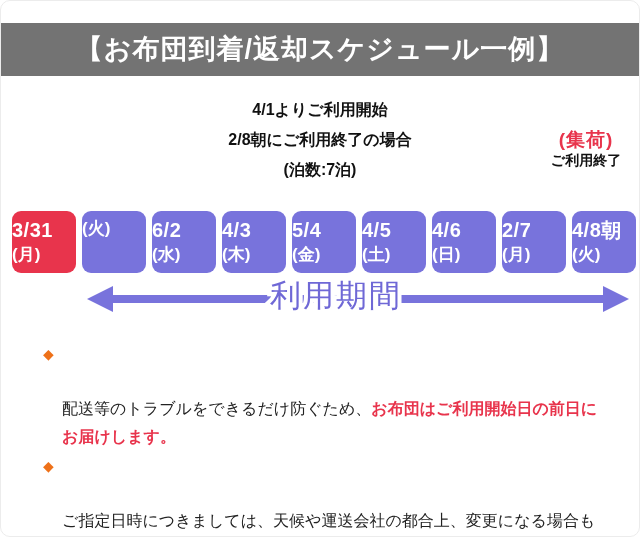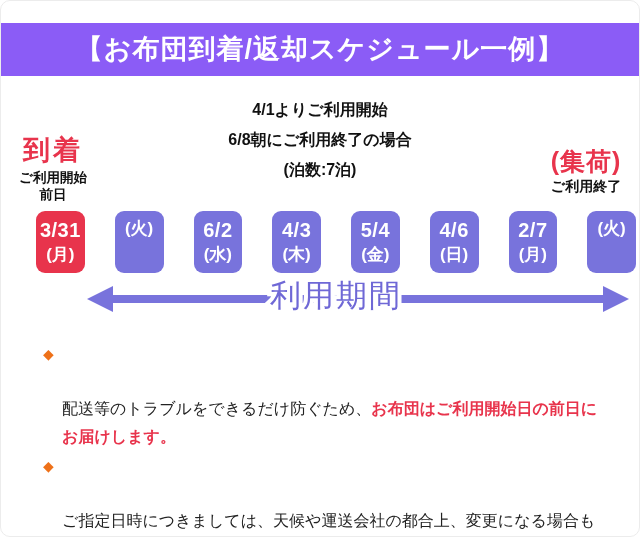--- a/index.html
+++ b/index.html
@@ -2,37 +2,37 @@
 <html><head>
 <meta charset="utf-8">
 <style>
   html,body{margin:0;padding:0;background:#fff;}
   .page{
     position:relative;width:640px;height:537px;background:#fff;
     font-family:"Liberation Sans","DejaVu Sans",sans-serif;
     border:1px solid #ececec;border-radius:10px;box-sizing:border-box;overflow:hidden;
   }
   .banner{
-    position:absolute;top:22px;left:0;right:0;height:53px;background:#8b5cf6;
+    position:absolute;top:22px;left:0;right:0;height:53px;background:#737373;
     color:#fff;font-size:27px;font-weight:bold;text-align:center;line-height:53px;letter-spacing:1px;
   }
   .intro{position:absolute;top:94px;left:0;right:0;text-align:center;
     font-size:16px;font-weight:600;color:#111;}
   .intro .iline{line-height:30px;}
   .side-label{position:absolute;text-align:center;color:#111;}
   .side-label .big{color:#e8344c;font-size:27px;font-weight:bold;letter-spacing:3px;line-height:30px;}
-  .side-label .paren{color:#e8344c;font-size:25px;font-weight:bold;letter-spacing:1px;line-height:22px;margin-top:21px;}
+  .side-label .paren{color:#e8344c;font-size:19px;font-weight:bold;letter-spacing:1px;line-height:22px;}
   .side-label .sub{font-size:13.5px;font-weight:600;line-height:17px;}
   .arrival-label{top:134px;left:6px;width:92px;}
   .arrival-label .big{margin-bottom:4px;}
   .return-label{top:128px;right:2px;width:102px;}
-  .return-label .sub{margin-top:5px;font-size:14px;line-height:18px;}
+  .return-label .sub{font-size:14px;line-height:18px;}
   .days{position:absolute;top:210px;left:11px;right:3px;height:62px;display:flex;gap:6px;}
-  .day-box{flex:1;background:#7873dc;border-radius:9px;color:#fff;text-align:center;
-    font-weight:bold;padding-top:6px;box-sizing:border-box;margin-left:24px;}
+  .day-box{flex:1;background:#7873dc;border-radius:9px;color:#fff;text-align:left;
+    font-weight:bold;padding-top:6px;box-sizing:border-box;}
   .day-box.red{background:#e8344c;}
   .day-box .date{font-size:20px;line-height:26px;letter-spacing:.5px;}
   .day-box .dow{font-size:17px;line-height:23px;}
   .arrow{position:absolute;top:283px;left:86px;right:10px;height:32px;}
   .arrow-line{position:absolute;left:16px;right:16px;top:11px;height:8px;background:#7873dc;}
   .arrow-head-left{position:absolute;left:0;top:2px;width:0;height:0;
     border-top:13px solid transparent;border-bottom:13px solid transparent;border-right:26px solid #7873dc;}
   .arrow-head-right{position:absolute;right:0;top:2px;width:0;height:0;
     border-top:13px solid transparent;border-bottom:13px solid transparent;border-left:26px solid #7873dc;}
   .period-label{position:absolute;left:0;right:0;top:-9px;text-align:center;
@@ -47,29 +47,24 @@
 </style>
 </head>
 <body>
 
 <div class="page">
 
   <div class="banner">【お布団到着/返却スケジュール一例】</div>
 
   <div class="intro">
     <div class="iline">4/1よりご利用開始</div>
-    <div class="iline">6/8朝にご利用終了の場合</div>
+    <div class="iline">2/8朝にご利用終了の場合</div>
     <div class="iline">(泊数:7泊)</div>
   </div>
 
-  <div class="side-label arrival-label">
-    <div class="big">到着</div>
-    <div class="sub">ご利用開始</div>
-    <div class="sub">前日</div>
-  </div>
 
   <div class="side-label return-label">
     <div class="paren">(集荷)</div>
     <div class="sub">ご利用終了</div>
   </div>
 
   <div class="days">
     <div class="day-box red">
       <div class="date">3/31</div>
       <div class="dow">(月)</div>
@@ -83,28 +78,33 @@
     </div>
     <div class="day-box">
       <div class="date">4/3</div>
       <div class="dow">(木)</div>
     </div>
     <div class="day-box">
       <div class="date">5/4</div>
       <div class="dow">(金)</div>
     </div>
     <div class="day-box">
+      <div class="date">4/5</div>
+      <div class="dow">(土)</div>
+    </div>
+    <div class="day-box">
       <div class="date">4/6</div>
       <div class="dow">(日)</div>
     </div>
     <div class="day-box">
       <div class="date">2/7</div>
       <div class="dow">(月)</div>
     </div>
     <div class="day-box">
+      <div class="date">4/8朝</div>
       <div class="dow">(火)</div>
     </div>
   </div>
 
   <div class="arrow">
     <span class="arrow-head-left"></span>
     <div class="arrow-line"></div>
     <span class="arrow-head-right"></span>
     <div class="period-label">
       <span class="stroke">利用期間</span>

